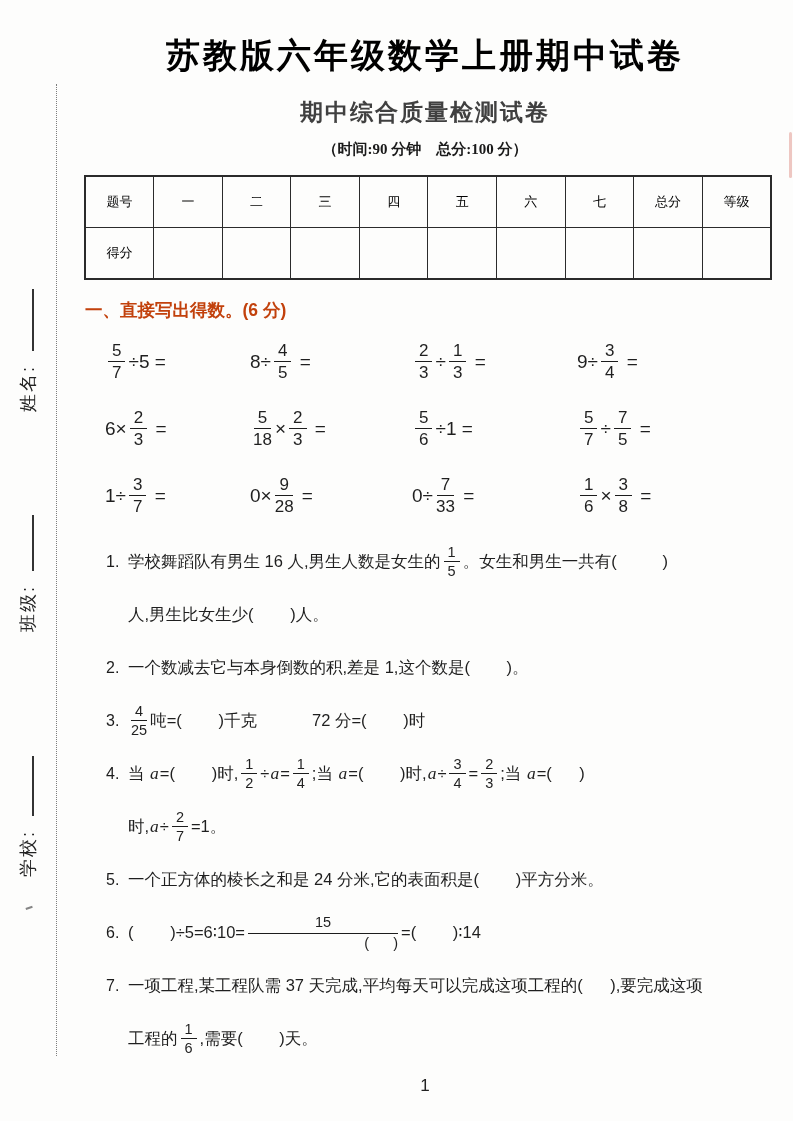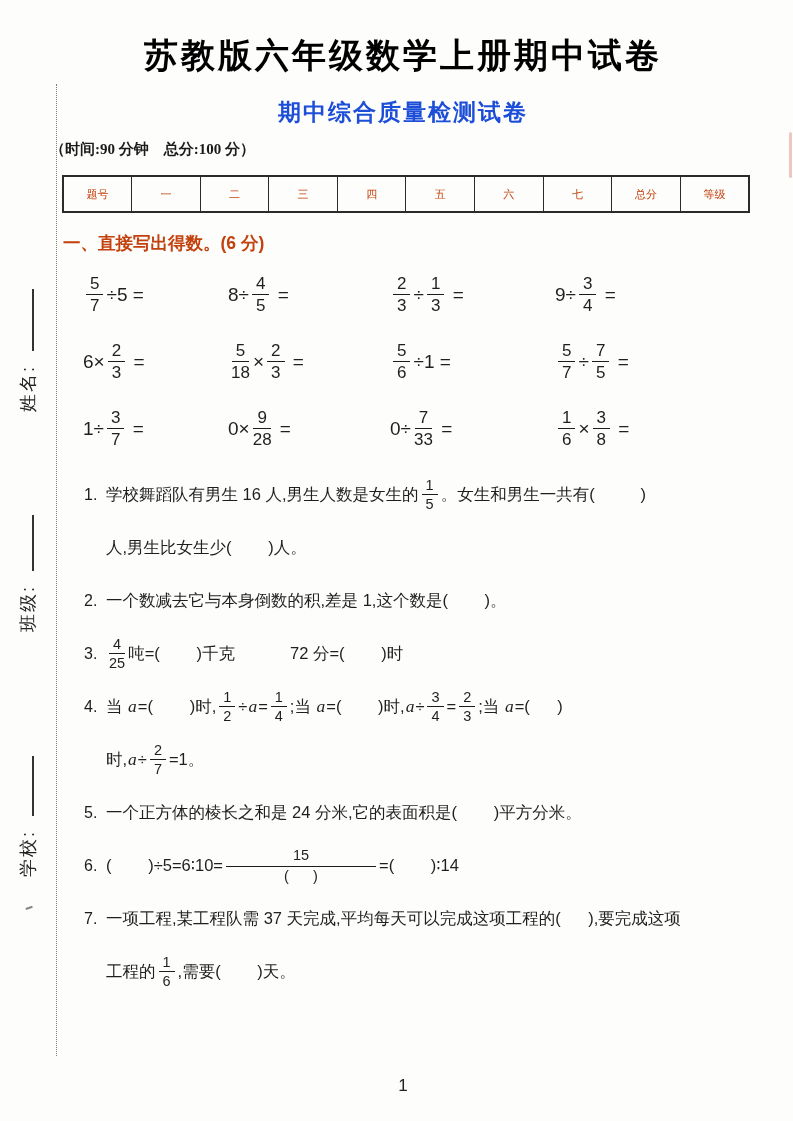--- a/index.html
+++ b/index.html
@@ -34,45 +34,45 @@
   .rail-tick {
     position:absolute; left:25px; top:903px; width:7px; height:4px;
     border-bottom:2px solid #666; transform:rotate(-18deg); opacity:.8;
   }
   .edge-mark {
     position:absolute; right:1px; top:132px; width:3px; height:46px;
     border-radius:2px;
   }
 
   
-  .content { position:absolute; left:50px; top:0; width:706px; }
+  .content { position:absolute; left:72px; top:0; width:706px; }
 
   .doc-title {
     margin:0; padding-top:36px; text-align:center;
     font-size:34px; font-weight:bold; letter-spacing:3px; color:#000;
     line-height:1.15;
   }
   .paper-title {
     margin:22px 0 0; text-align:center;
-    font-size:23px; font-weight:bold; letter-spacing:2px; color:#1d4ed8;
+    font-size:23px; font-weight:bold; letter-spacing:2px; color:#404040;
   }
   .meta {
-    margin-top:12px; 
+    margin-top:12px; text-align:center;
     font-family:"Liberation Serif","DejaVu Serif",serif;
     font-size:15px; font-weight:600; color:#1a1a1a; white-space:pre;
   }
 
   
   .score-table {
     margin:16px 0 0 12px; border-collapse:collapse; width:688px;
     table-layout:fixed; border:2.5px solid #2b2b2b;
   }
   .score-table td {
     border:1.8px solid #2b2b2b; height:34px; text-align:center;
-    font-size:11px; color:#c2410c; padding:0;
+    font-size:13px; color:#000000; padding:8px;
   }
 
   
   .sec-heading {
     margin:18px 0 0 13px; font-size:17.5px; font-weight:bold; color:#c2410c;
     white-space:pre;
   }
   .sec-heading.second { margin-top:8px; }
 
   
@@ -86,21 +86,21 @@
 
   
   .frac {
     display:inline-flex; flex-direction:column; align-items:center;
     vertical-align:middle; margin:0 3px; line-height:1.12;
   }
   .frac .num { padding:0 4px 1px; border-bottom:1.6px solid #1c1c1c; text-align:center; }
   .frac .den { padding-top:1px; text-align:center; }
   .prob .frac { font-size:17px; }
   .fill-line .frac { font-size:14.5px; }
-  .frac.wide { min-width:150px; }
+  .frac.wide { min-width:150px;align-items:flex-end; }
   .frac.wide .num { width:100%; box-sizing:border-box; padding-bottom:2px; }
   .frac.wide .den { white-space:pre; }
 
   .mvar {
     font-family:"Liberation Serif","DejaVu Serif",serif;
     font-style:italic; font-size:1.06em; padding:0 1px;
   }
 
   
   .fill-list { margin-top:6px; }
@@ -153,20 +153,32 @@
             <td>一</td>
             <td>二</td>
             <td>三</td>
             <td>四</td>
             <td>五</td>
             <td>六</td>
             <td>七</td>
             <td>总分</td>
             <td>等级</td>
           </tr>
+        <tr class="score">
+            <td>得分</td>
+            <td>&nbsp;</td>
+            <td>&nbsp;</td>
+            <td>&nbsp;</td>
+            <td>&nbsp;</td>
+            <td>&nbsp;</td>
+            <td>&nbsp;</td>
+            <td>&nbsp;</td>
+            <td>&nbsp;</td>
+            <td>&nbsp;</td>
+          </tr>
       </tbody>
     </table>
 
     <div class="sec-heading">一、直接写出得数。(6 分)</div>
     <div class="prob-grid">
         <div class="prob">
           <span class="frac">
             <span class="num">5</span>
             <span class="den">7</span>
           </span>

